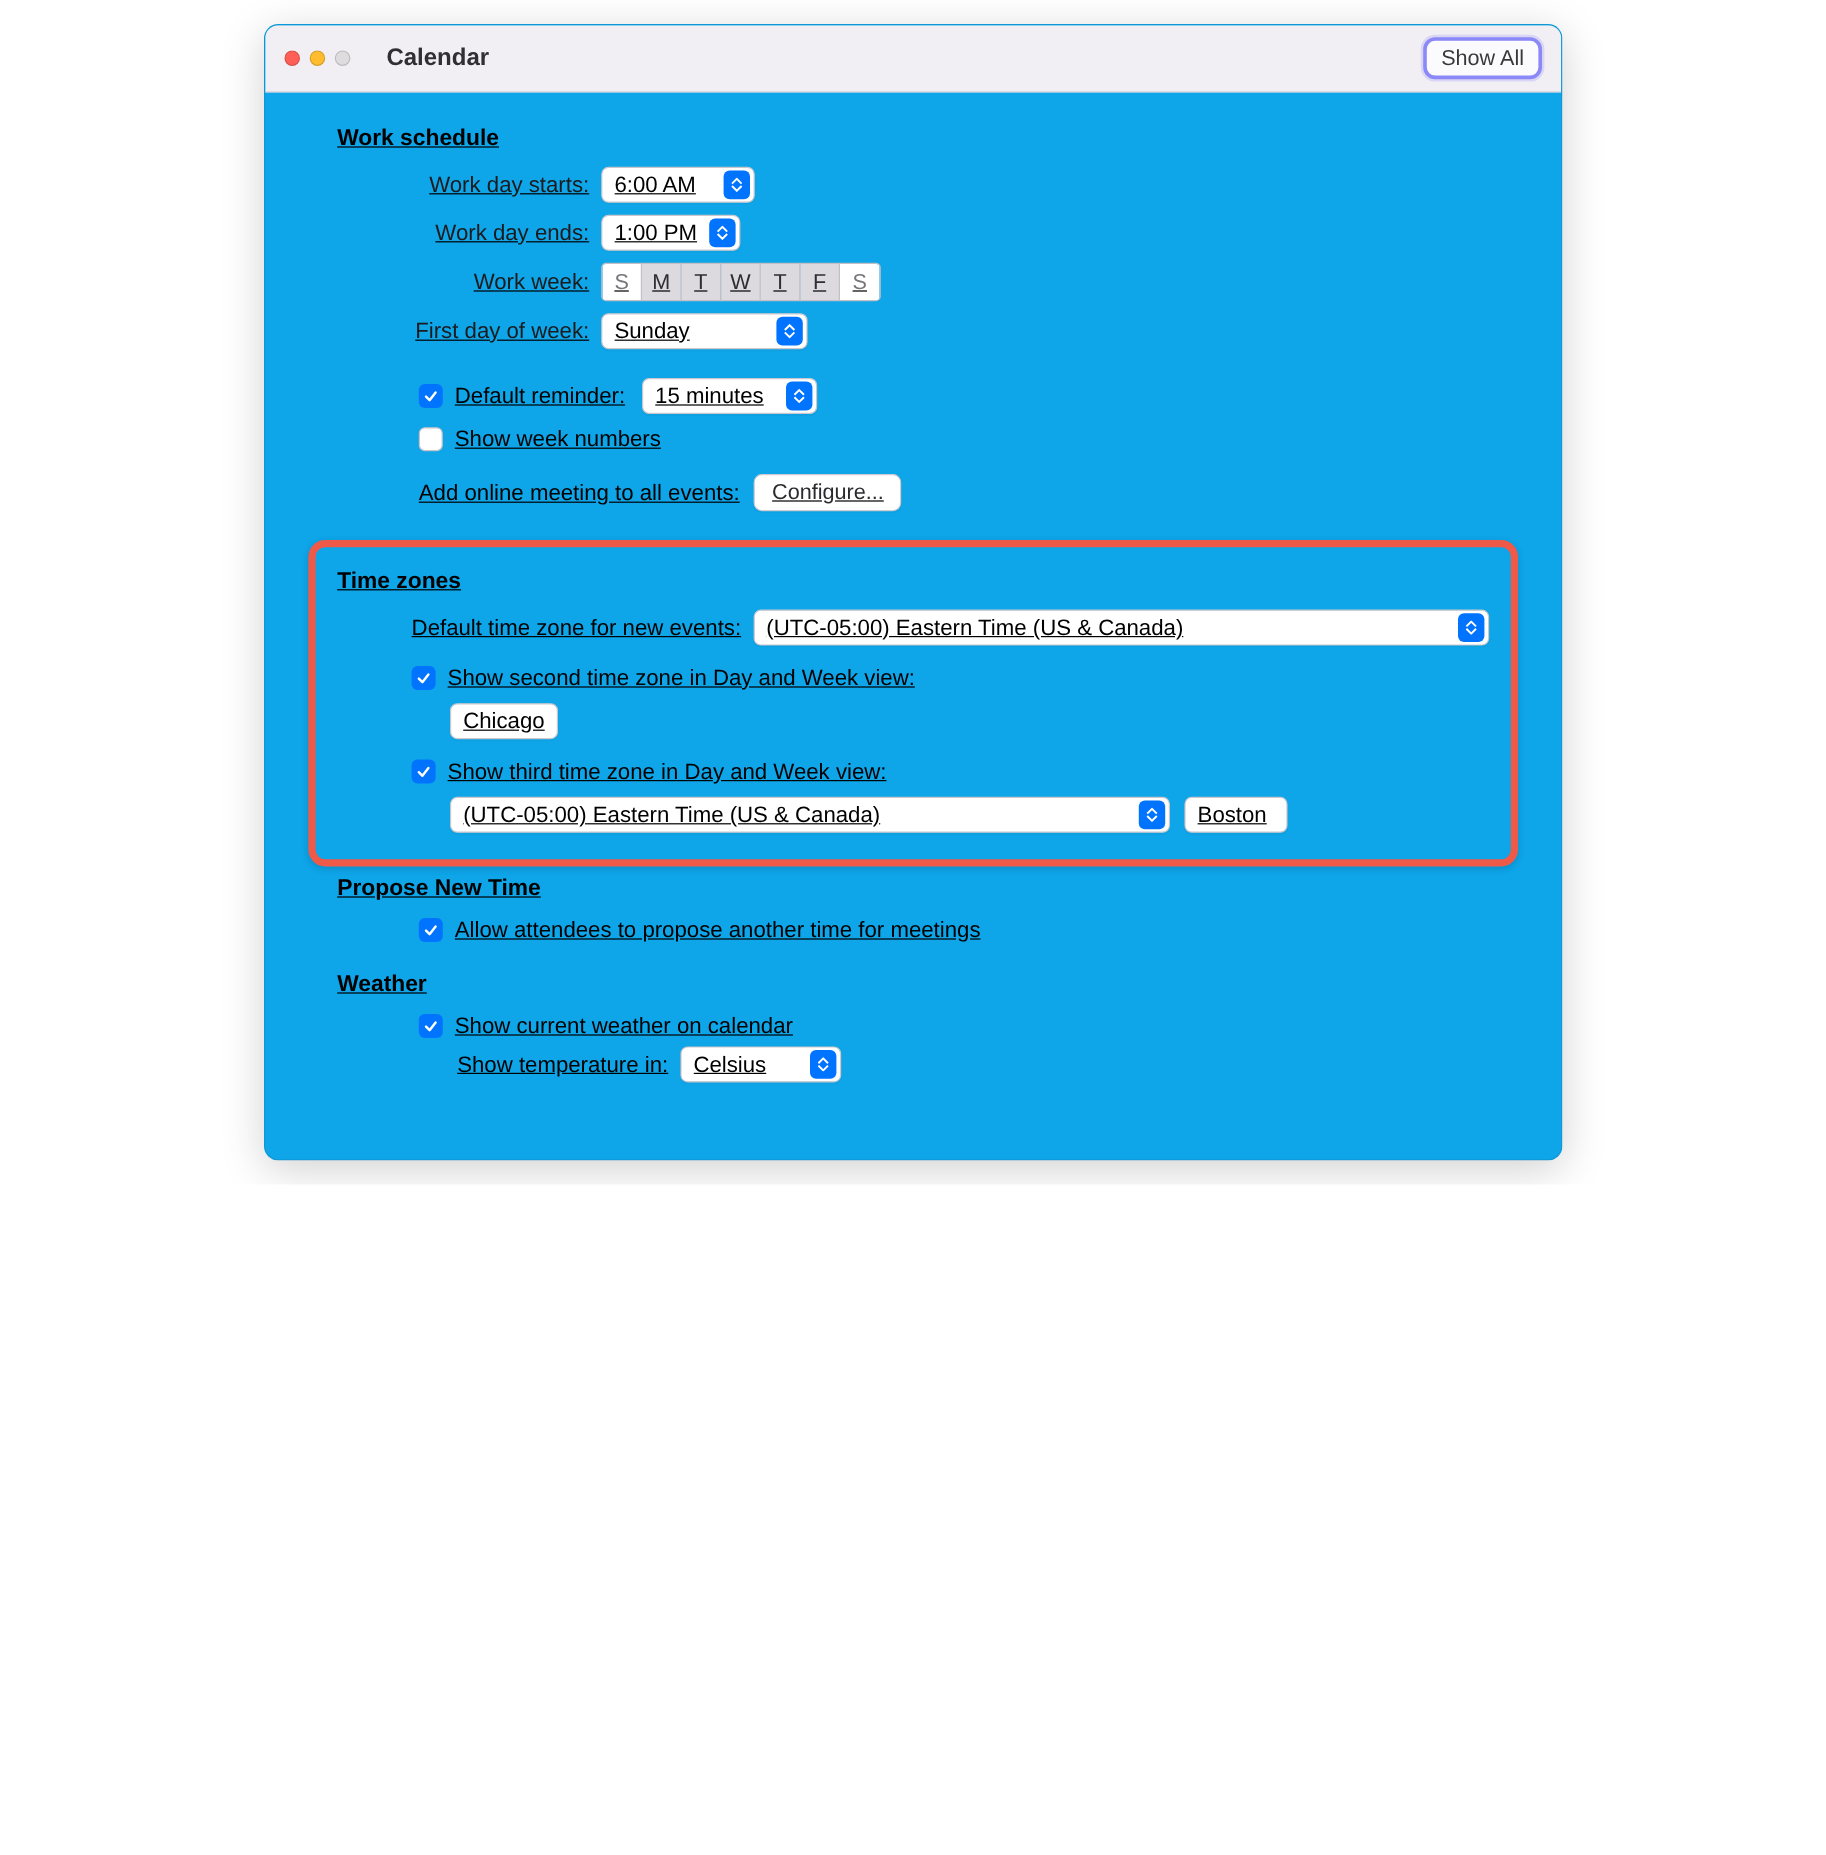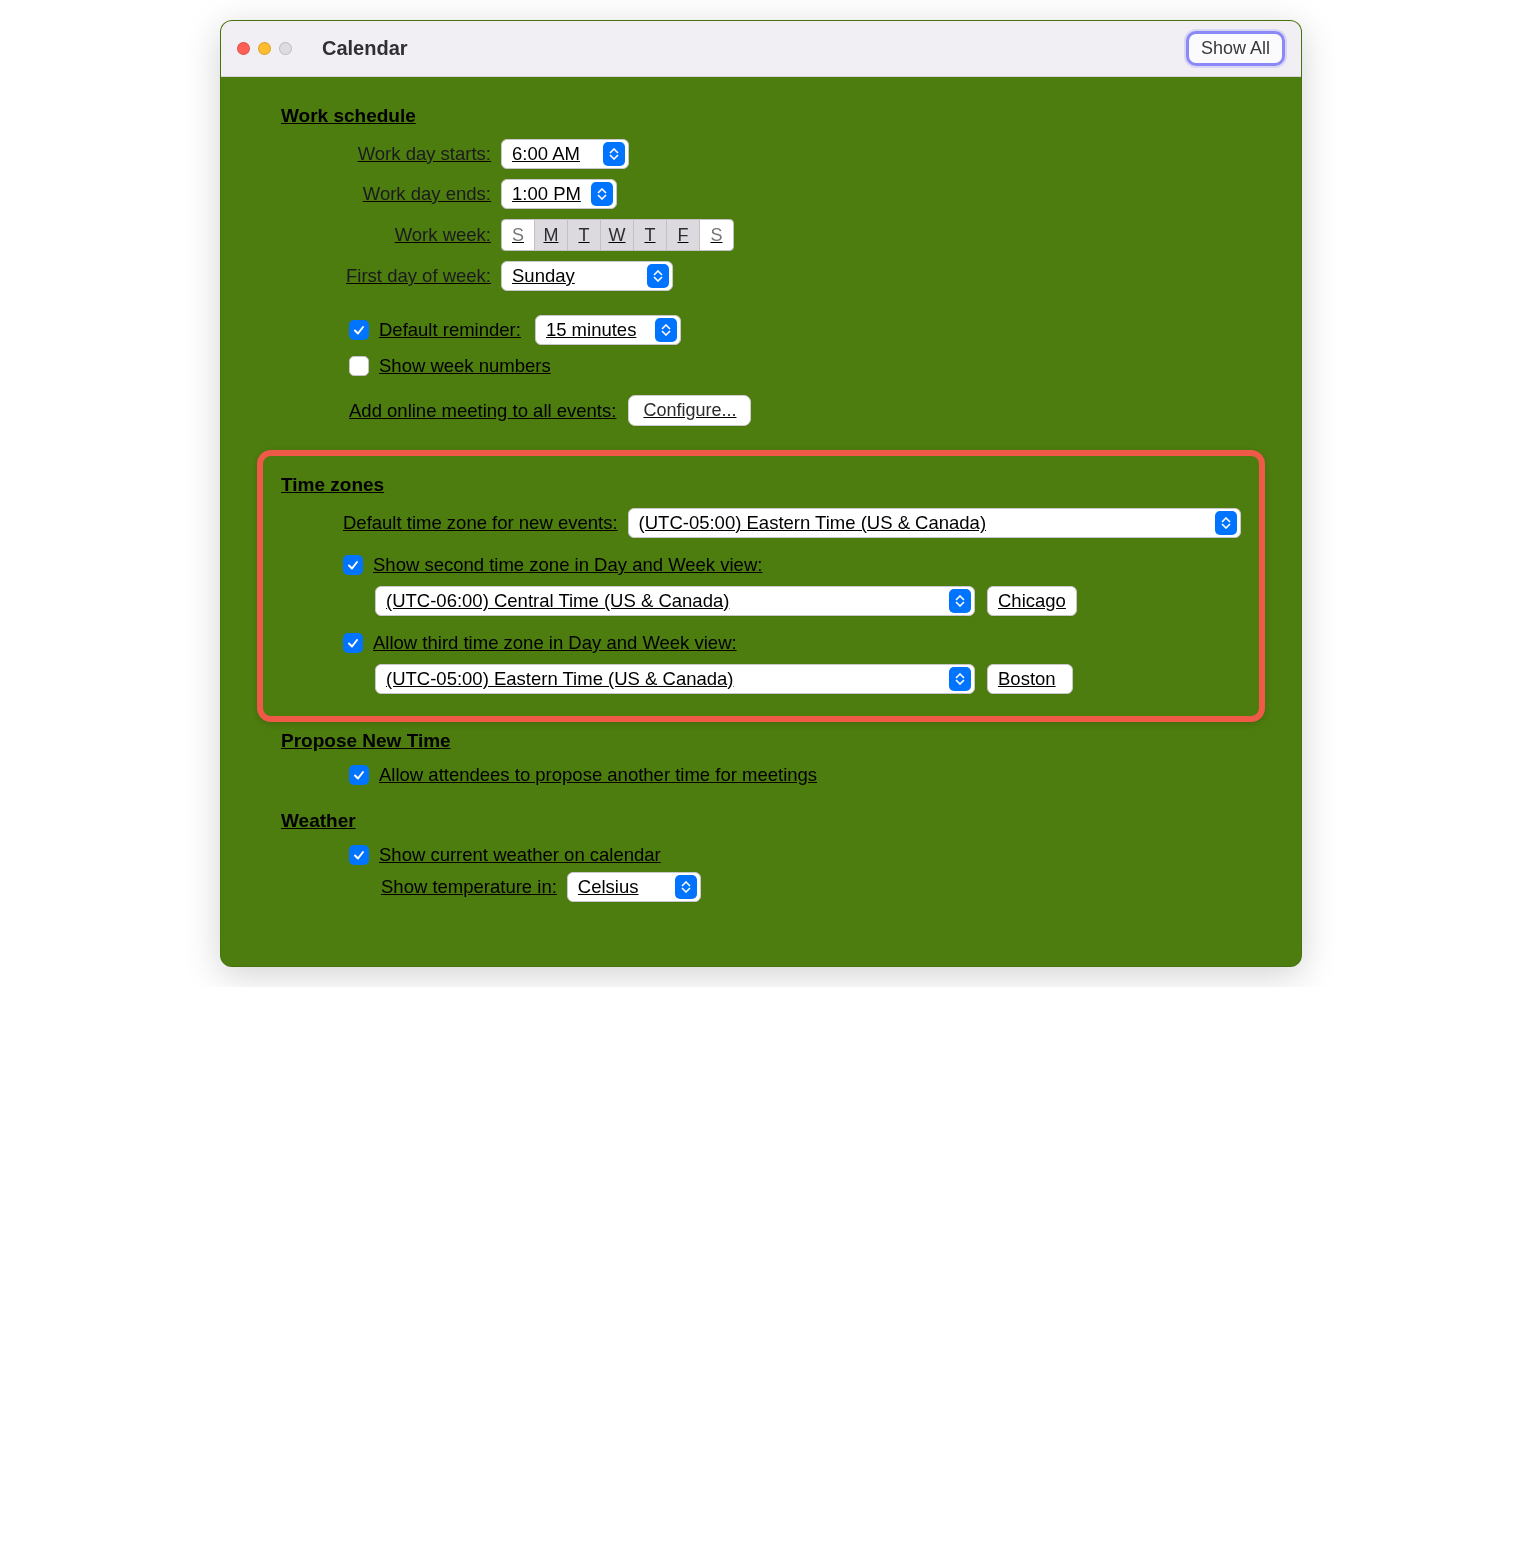--- a/index.html
+++ b/index.html
@@ -7,21 +7,21 @@
     margin: 0;
     padding: 20px;
     background: #ffffff;
     font-family: -apple-system, BlinkMacSystemFont, "Segoe UI", Helvetica, Arial, sans-serif;
     font-size: 18.5px;
     color: #000;
   }
   .window {
     width: 1082px;
     margin: 0 auto;
-    background: #4d7c0f;
+    background: #0ea5e9;
     border-radius: 12px;
     box-shadow: 0 8px 36px rgba(0,0,0,0.18);
     overflow: hidden;
     border: 1px solid rgba(0,0,0,0.08);
   }
   .titlebar {
     display: flex;
     align-items: center;
     padding: 10px 16px;
     border-bottom: 1px solid #d7d4da;
@@ -287,41 +287,30 @@
 
         <div class="row" style="padding-left:62px">
           <div class="checkbox cb-on">
             <svg width="14" height="14" viewBox="0 0 14 14">
                 <path d="M3 7.5 L6 10.5 L11 4" stroke="white" stroke-width="2" fill="none" stroke-linecap="round" stroke-linejoin="round"></path>
               </svg>
           </div>
           <span>Show second time zone in Day and Week view:</span>
         </div>
         <div class="row indent2" style="margin-bottom:16px">
-          <div class="select-like tz-select-mid">
-            <span class="txt">(UTC-06:00) Central Time (US &amp; Canada)</span>
-            <span class="stepper">
-              <svg class="chev" viewBox="0 0 10 6">
-                  <path d="M1 5 L5 1 L9 5" stroke="white" stroke-width="1.6" fill="none"></path>
-                </svg>
-              <svg class="chev" viewBox="0 0 10 6">
-                  <path d="M1 1 L5 5 L9 1" stroke="white" stroke-width="1.6" fill="none"></path>
-                </svg>
-            </span>
-          </div>
           <div class="tz-input">Chicago</div>
         </div>
 
         <div class="row" style="padding-left:62px">
           <div class="checkbox cb-on">
             <svg width="14" height="14" viewBox="0 0 14 14">
                 <path d="M3 7.5 L6 10.5 L11 4" stroke="white" stroke-width="2" fill="none" stroke-linecap="round" stroke-linejoin="round"></path>
               </svg>
           </div>
-          <span>Allow third time zone in Day and Week view:</span>
+          <span>Show third time zone in Day and Week view:</span>
         </div>
         <div class="row indent2" style="margin-bottom:0">
           <div class="select-like tz-select-mid">
             <span class="txt">(UTC-05:00) Eastern Time (US &amp; Canada)</span>
             <span class="stepper">
               <svg class="chev" viewBox="0 0 10 6">
                   <path d="M1 5 L5 1 L9 5" stroke="white" stroke-width="1.6" fill="none"></path>
                 </svg>
               <svg class="chev" viewBox="0 0 10 6">
                   <path d="M1 1 L5 5 L9 1" stroke="white" stroke-width="1.6" fill="none"></path>

